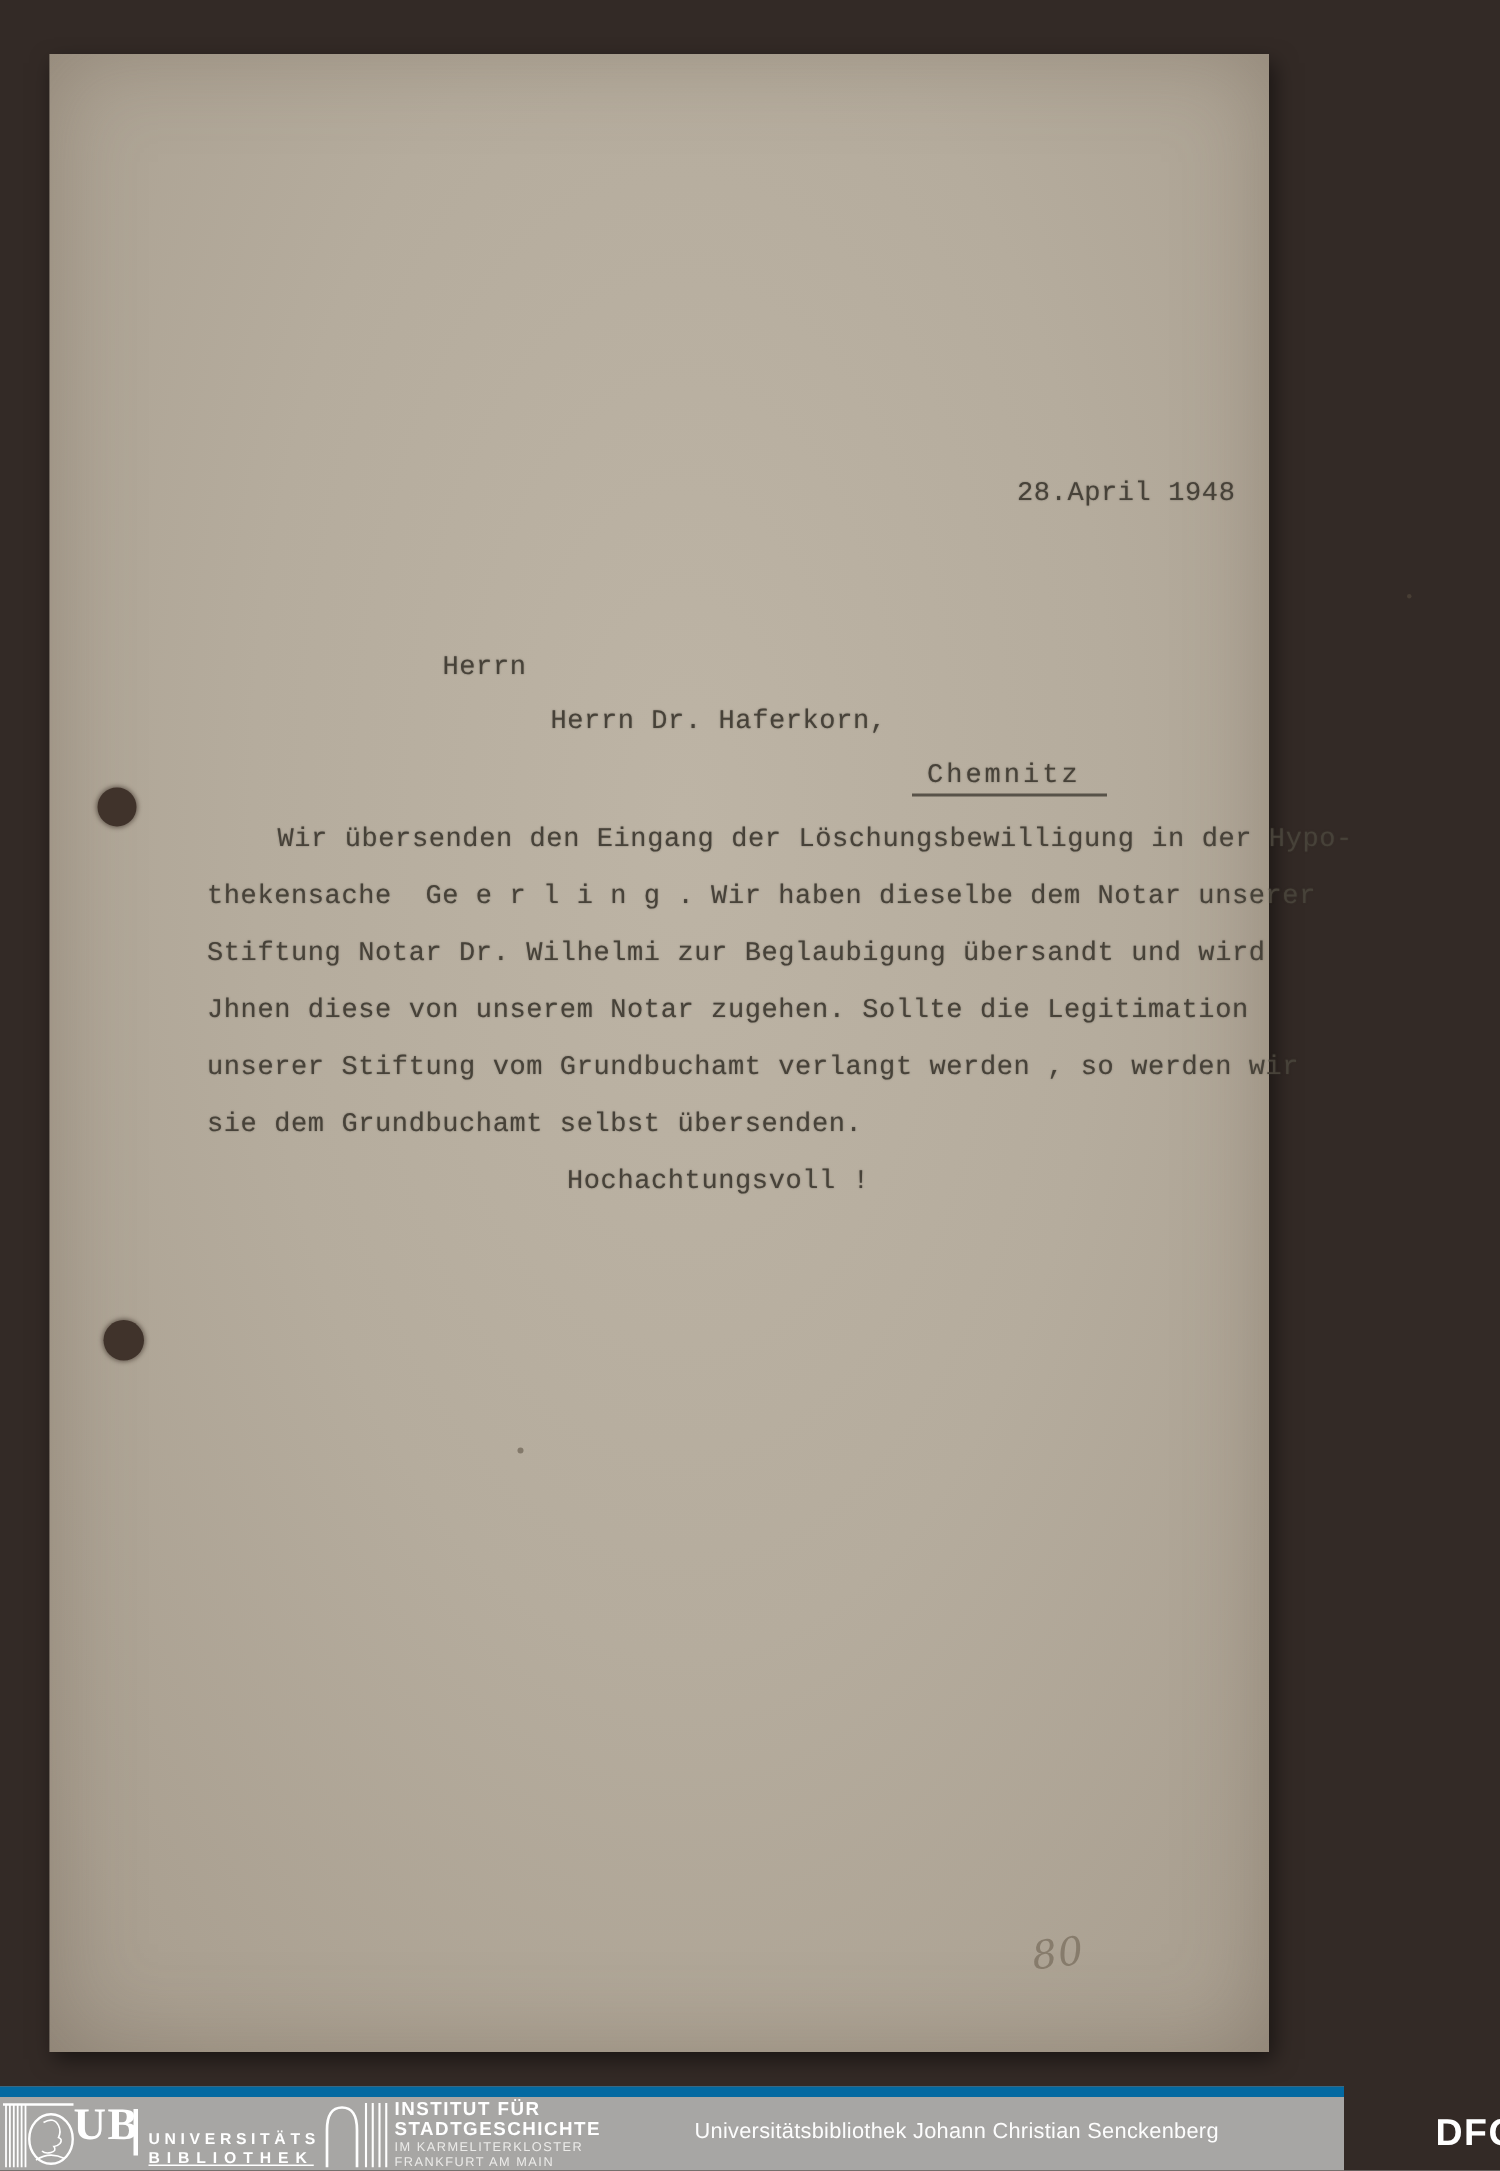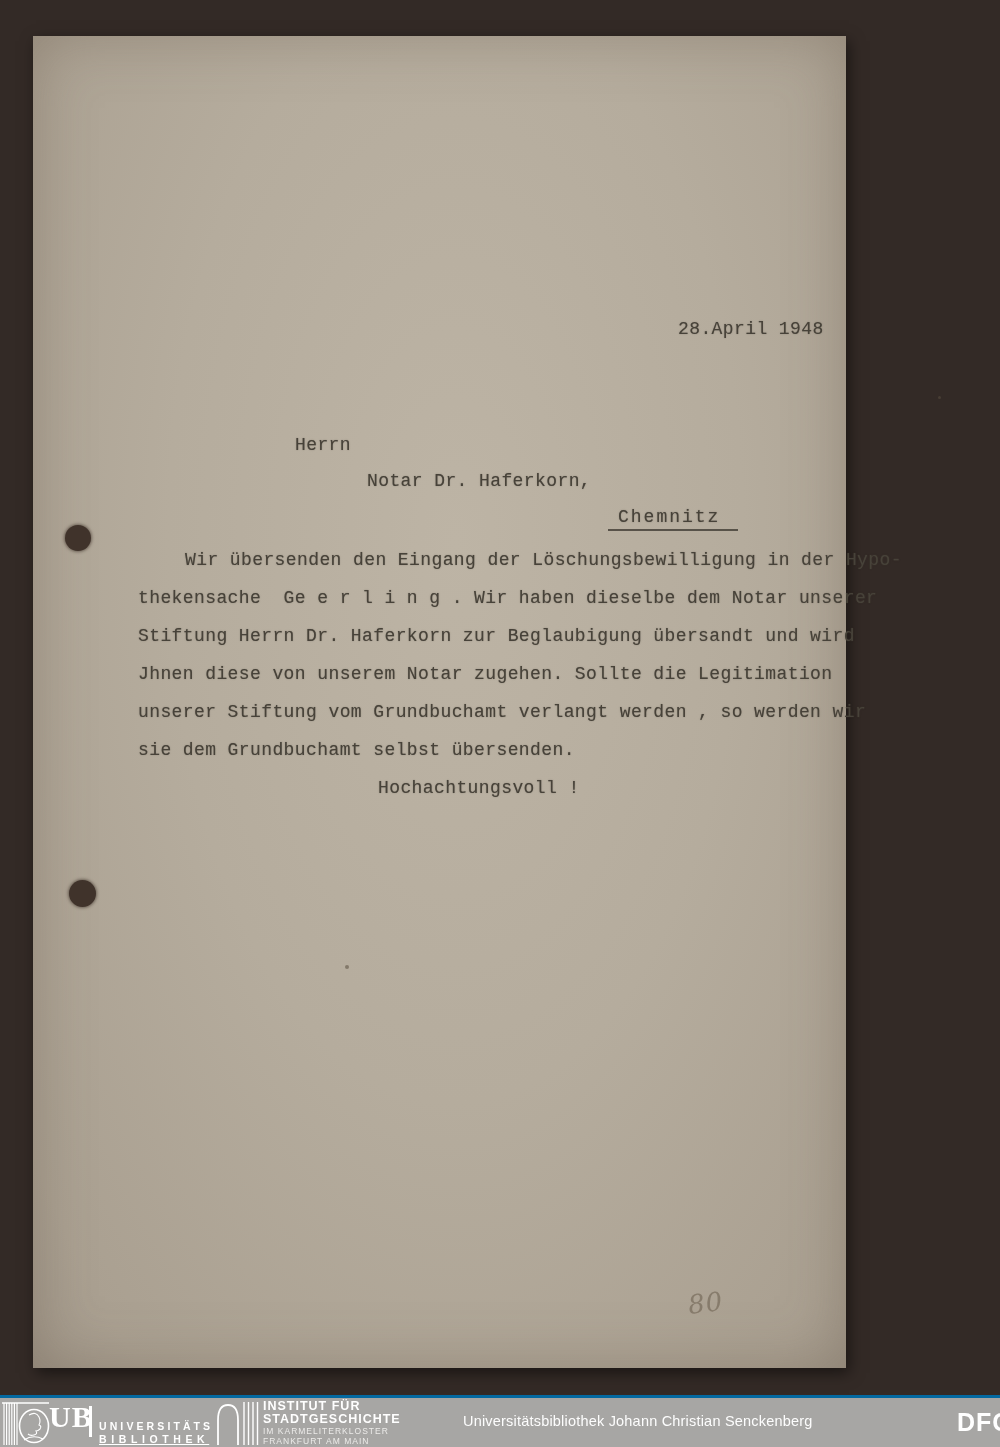--- a/index.html
+++ b/index.html
@@ -40,22 +40,22 @@
   .tw.bl4{top:666px;}
   .tw.bl5{top:704px;}
   .tw.closing{left:345px;top:742px;}
   .pencil{
     position:absolute;left:655px;top:1252px;
     font-family:"DejaVu Serif","Liberation Serif",serif;font-style:italic;
     font-size:26px;color:rgba(125,114,98,0.8);transform:rotate(-7deg);letter-spacing:1px;
   }
   
   .banner{
-    position:absolute;left:0;bottom:0;width:1000px;height:49px;
-    background:#a7a6a4;border-top:3px solid #0369a1;color:#fff;
+    position:absolute;left:0;bottom:0;width:896px;height:49px;
+    background:#a7a6a4;border-top:7px solid #0369a1;color:#fff;
   }
   .banner .abs{position:absolute;}
   .ub-letters{
     left:49px;top:4px;font-family:"Liberation Serif","DejaVu Serif",serif;
     font-weight:bold;font-size:30px;line-height:30px;letter-spacing:1px;
   }
   .vdiv{left:89px;top:8px;width:3px;height:31px;background:#fff;}
   .ub-text{left:99px;top:22px;line-height:13px;}
   .ub-text .t1{font-size:10.5px;font-weight:bold;letter-spacing:3.1px;}
   .ub-text .t2{font-size:10.5px;font-weight:bold;letter-spacing:4.6px;text-decoration:underline;}
@@ -75,26 +75,26 @@
 
   <div class="page">
     <div class="hole h1"></div>
     <div class="hole h2"></div>
     <div class="speck s1"></div>
     <div class="speck s2"></div>
 
     <div class="tw date">28.April 1948</div>
 
     <div class="tw addr1">Herrn</div>
-    <div class="tw addr2">Notar Dr. Haferkorn,</div>
+    <div class="tw addr2">Herrn Dr. Haferkorn,</div>
     <div class="tw cityline"><span class="city-underline">Chemnitz</span></div>
 
     <div class="tw bl bl0">Wir übersenden den Eingang der Löschungsbewilligung in der Hypo-</div>
     <div class="tw bl bl1">thekensache  Ge e r l i n g . Wir haben dieselbe dem Notar unserer</div>
-    <div class="tw bl bl2">Stiftung Herrn Dr. Haferkorn zur Beglaubigung übersandt und wird</div>
+    <div class="tw bl bl2">Stiftung Notar Dr. Wilhelmi zur Beglaubigung übersandt und wird</div>
     <div class="tw bl bl4">unserer Stiftung vom Grundbuchamt verlangt werden , so werden wir</div>
     <div class="tw bl bl3">Jhnen diese von unserem Notar zugehen. Sollte die Legitimation</div>
     <div class="tw bl bl5">sie dem Grundbuchamt selbst übersenden.</div>
 
     <div class="tw closing">Hochachtungsvoll !</div>
 
     <div class="pencil">80</div>
   </div>
 
   <div class="banner">

